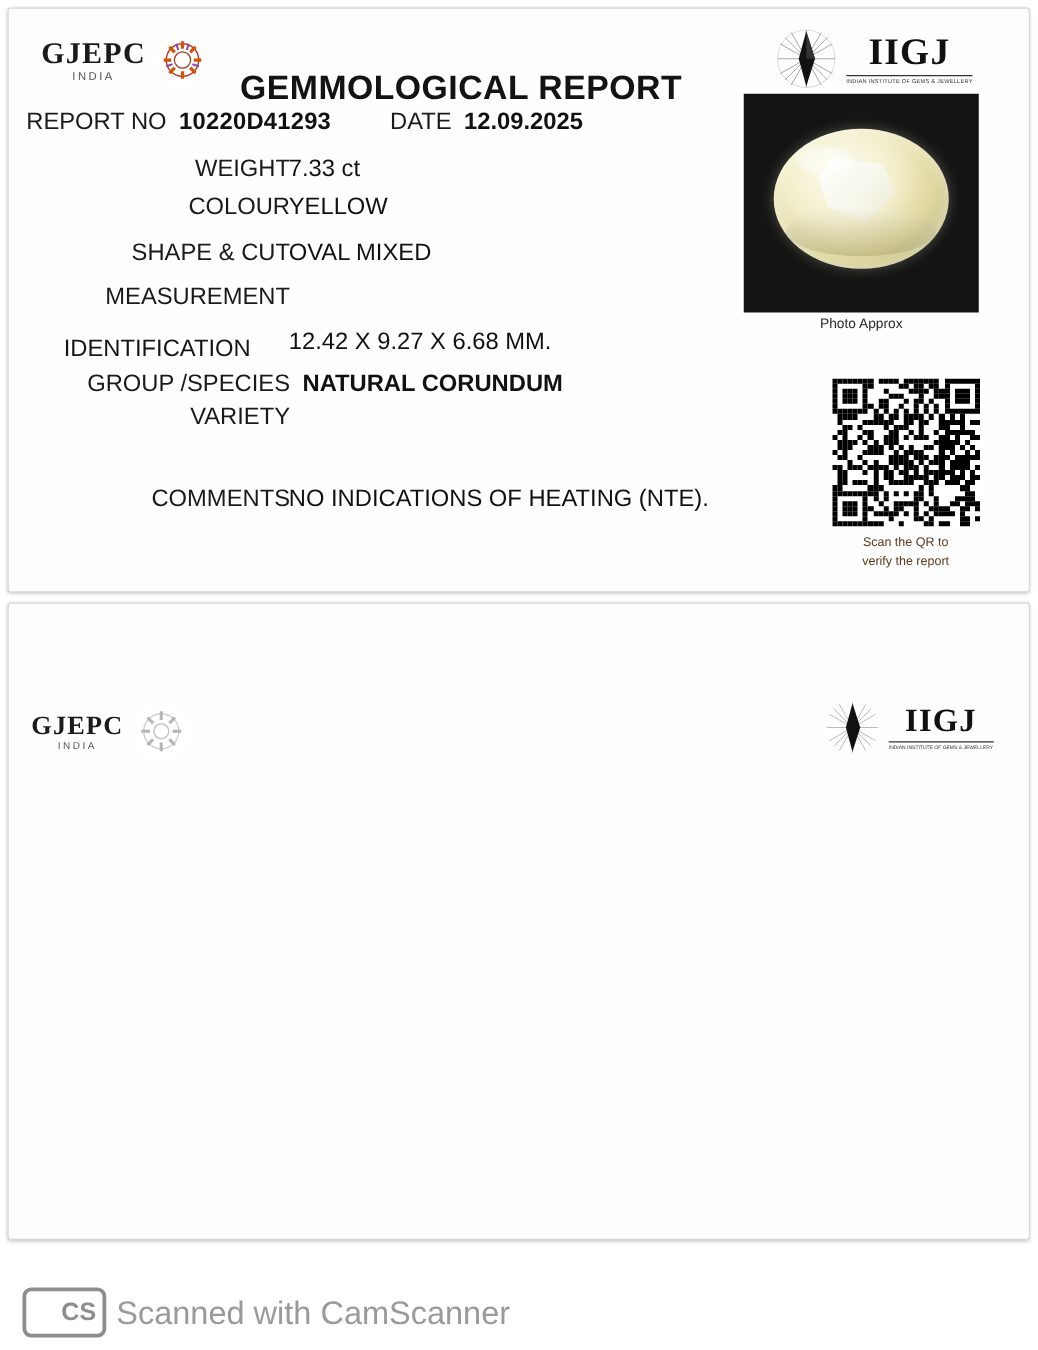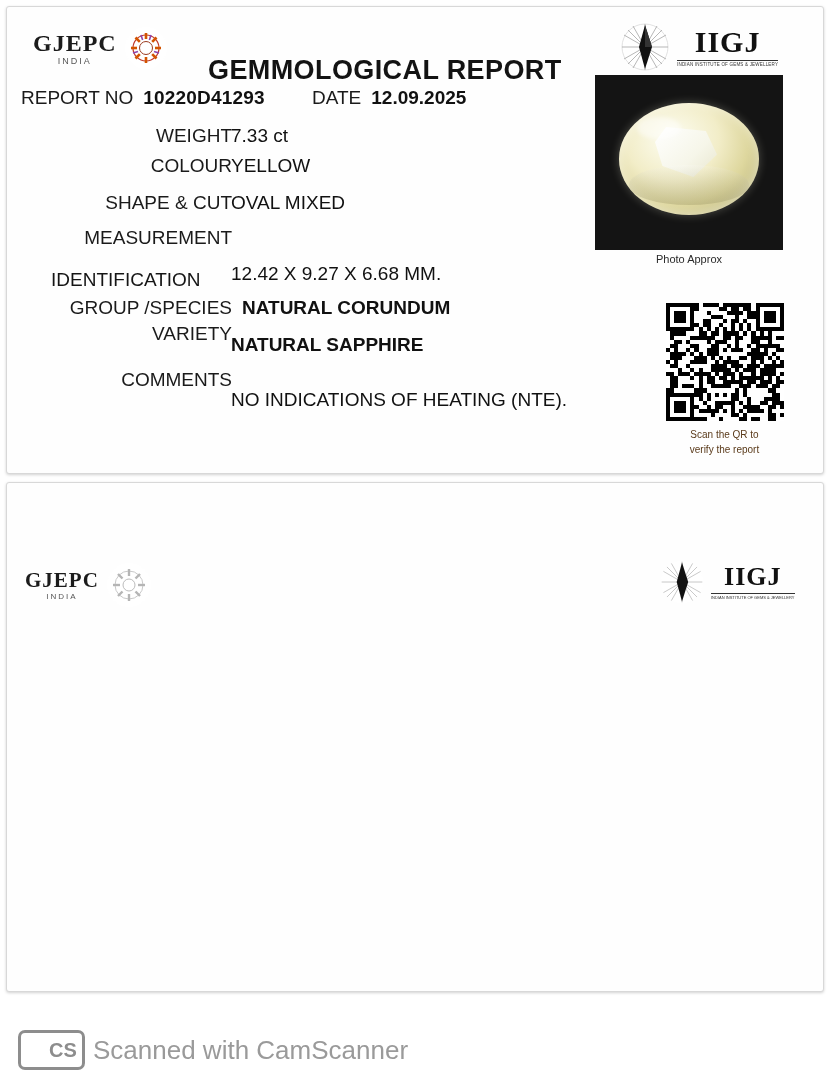--- a/index.html
+++ b/index.html
@@ -97,21 +97,20 @@
 
   
   #report-title {
     position: absolute;
     left: 185px;
     top: 48px;
     font-size: 27px;
     font-weight: bold;
     color: #131313;
     letter-spacing: 0.4px;
-    margin-left: 16px;
   }
 
   
   .field-row {
     position: absolute;
     display: flex;
     align-items: baseline;
     color: #141414;
   }
   .f-label {
@@ -155,21 +154,21 @@
     left: 44px;
     top: 262px;
     font-size: 19px;
     color: #151515;
   }
   #row-group { left: 30px; top: 290px; width: 195px; justify-content: flex-end; }
   #row-variety { left: 30px; top: 316px; width: 195px; justify-content: flex-end; }
   #val-group { position:absolute; left: 224px; top: 290px; font-size: 19px; font-weight: bold; color:#111;padding-left:11px; }
   #val-variety { position:absolute; left: 224px; top: 327px; font-size: 19px; font-weight: bold; color:#111; }
 
-  #row-comments { left: 30px; top: 362px; width: 195px; justify-content: flex-end; }
+  #row-comments { left: 30px; top: 382px; width: 195px; justify-content: flex-end; }
   #val-comments { position:absolute; left: 224px; top: 382px; font-size: 19px; color:#111; }
 
   
   #gem-photo-box {
     position: absolute;
     left: 588px;
     top: 68px;
     width: 188px;
     height: 175px;
     background: #141414;
@@ -395,21 +394,20 @@
   <div id="ident-title">IDENTIFICATION</div>
 
   <div class="field-row" id="row-group">
     <span class="f-label">GROUP /SPECIES</span>
   </div>
   <div id="val-group">NATURAL CORUNDUM</div>
 
   <div class="field-row" id="row-variety">
     <span class="f-label">VARIETY</span>
   </div>
-  <div id="val-variety">NATURAL SAPPHIRE</div>
 
   <div class="field-row" id="row-comments">
     <span class="f-label">COMMENTS</span>
   </div>
   <div id="val-comments">NO INDICATIONS OF HEATING (NTE).</div>
 
   <div id="gem-photo-box">
     <div class="gem">
       <div class="gem-facet-table"></div>
       <div class="gem-shine"></div>

